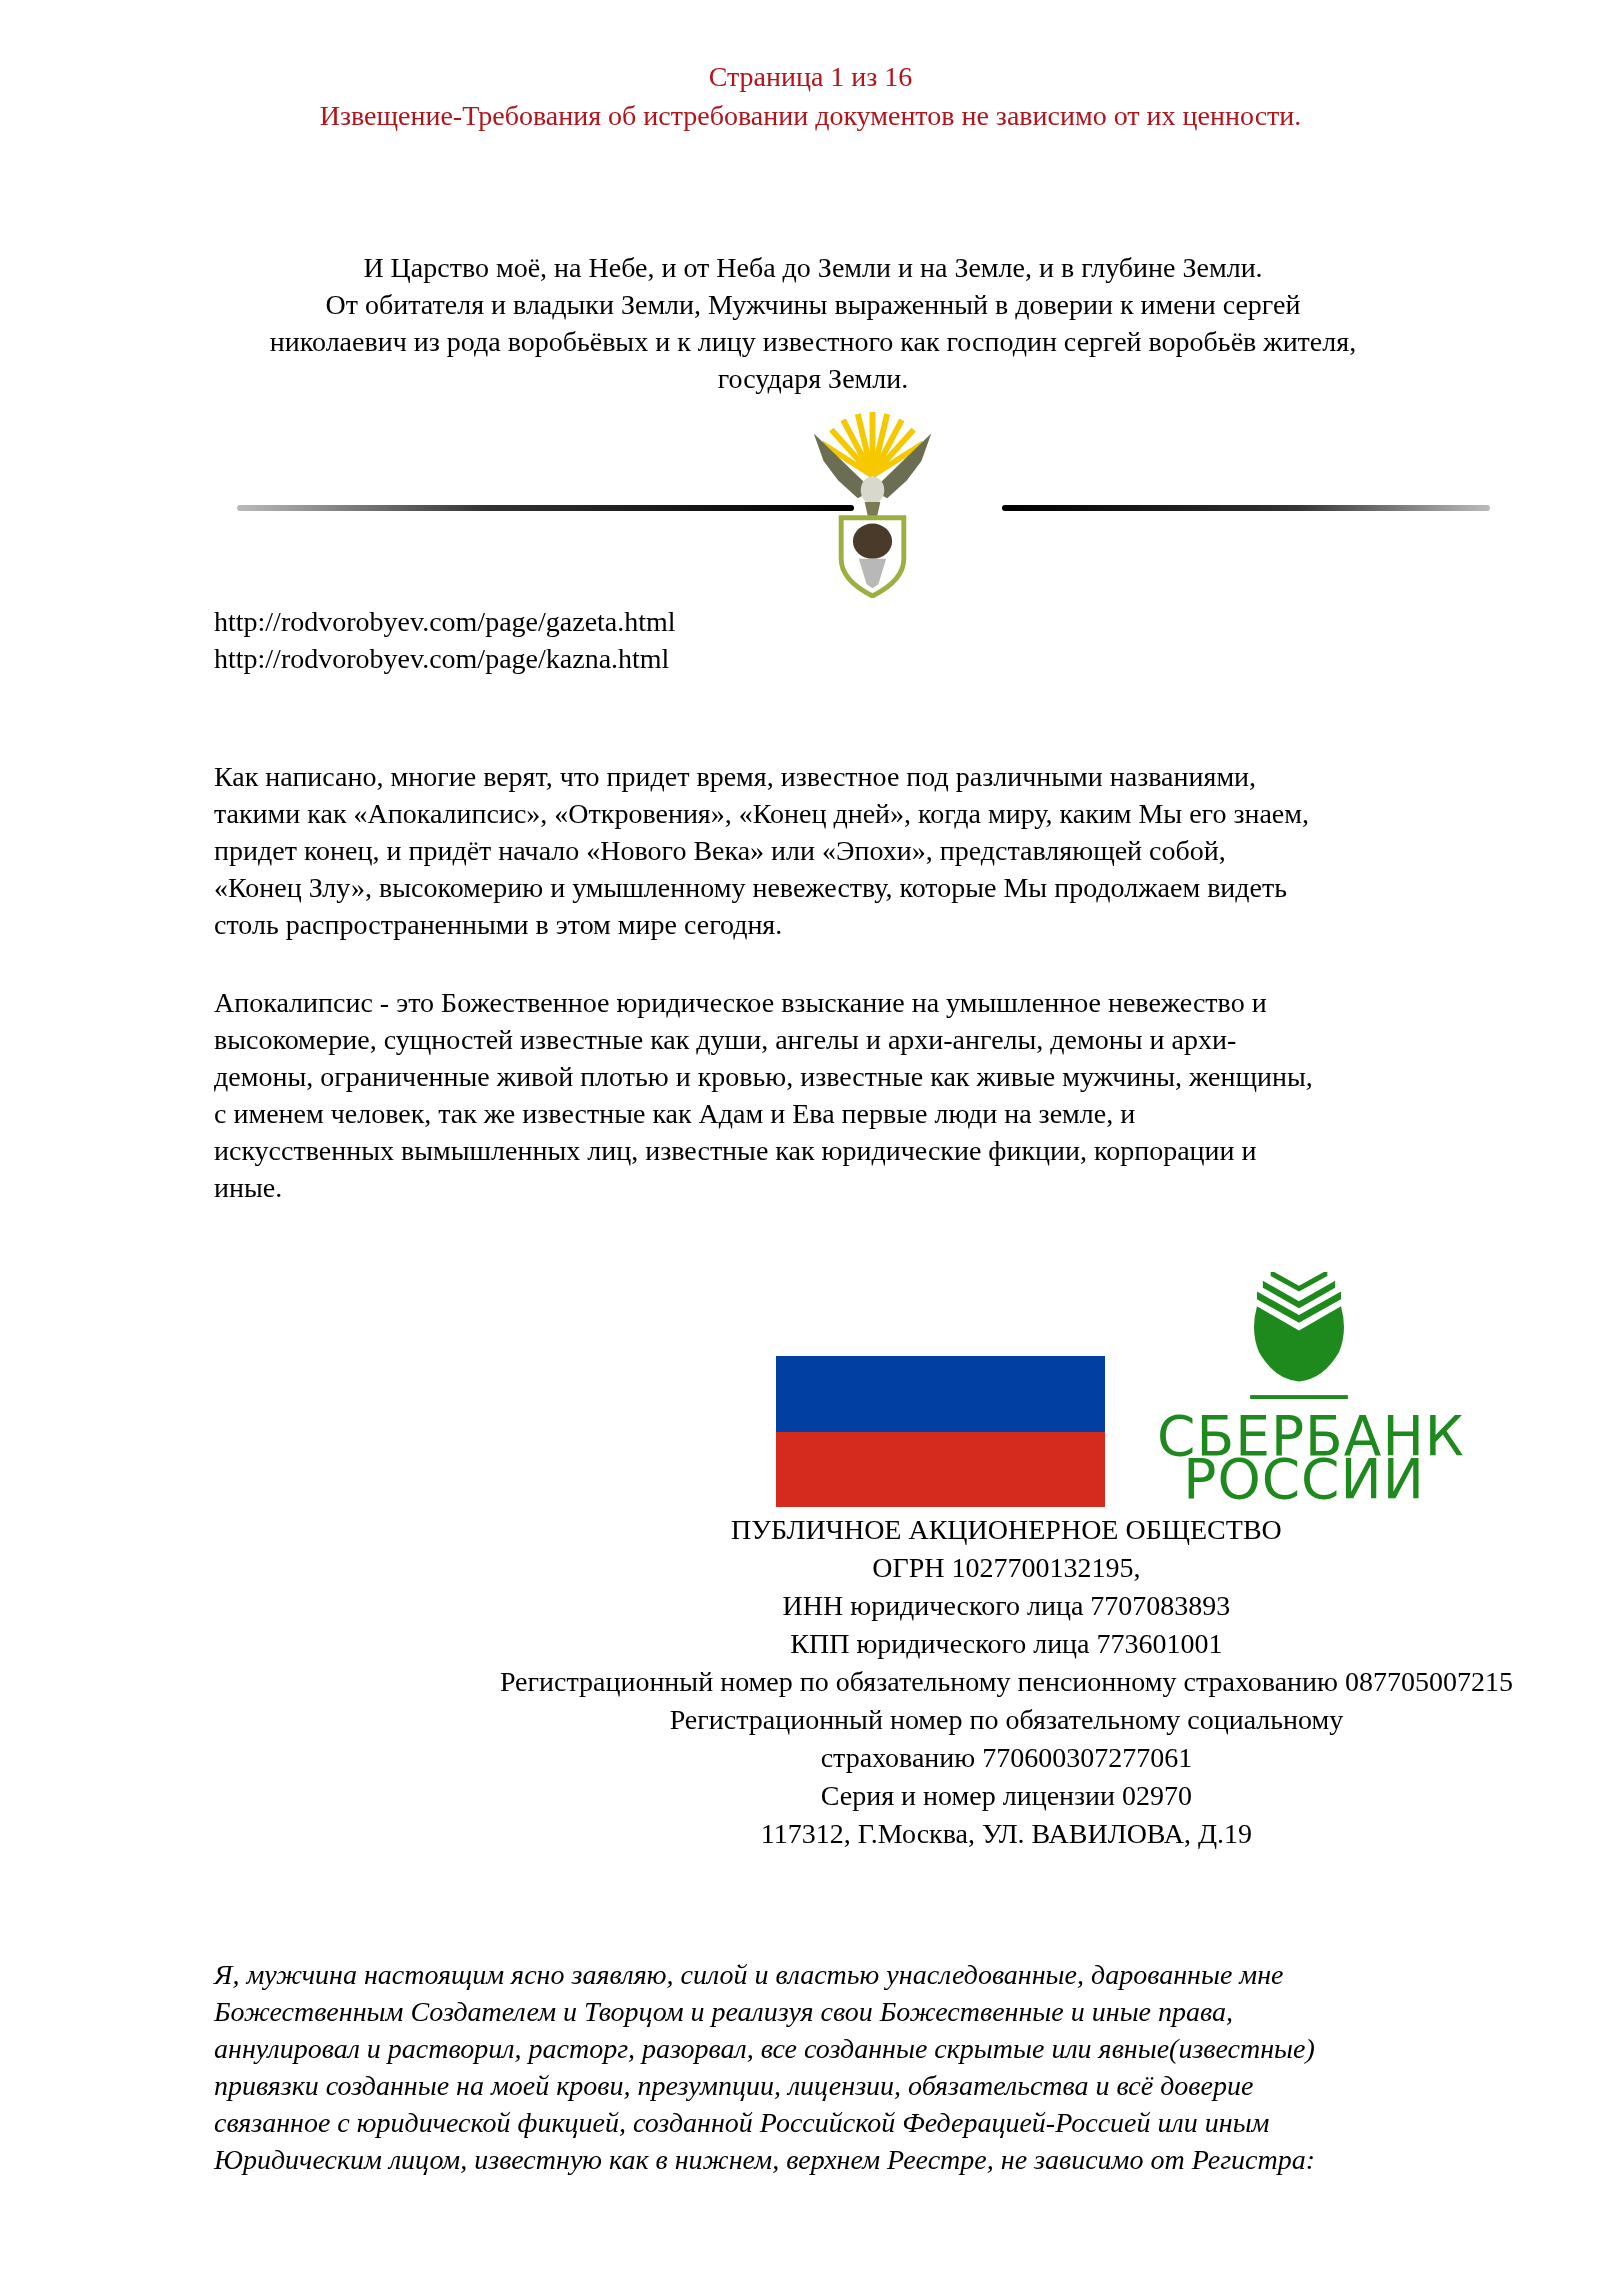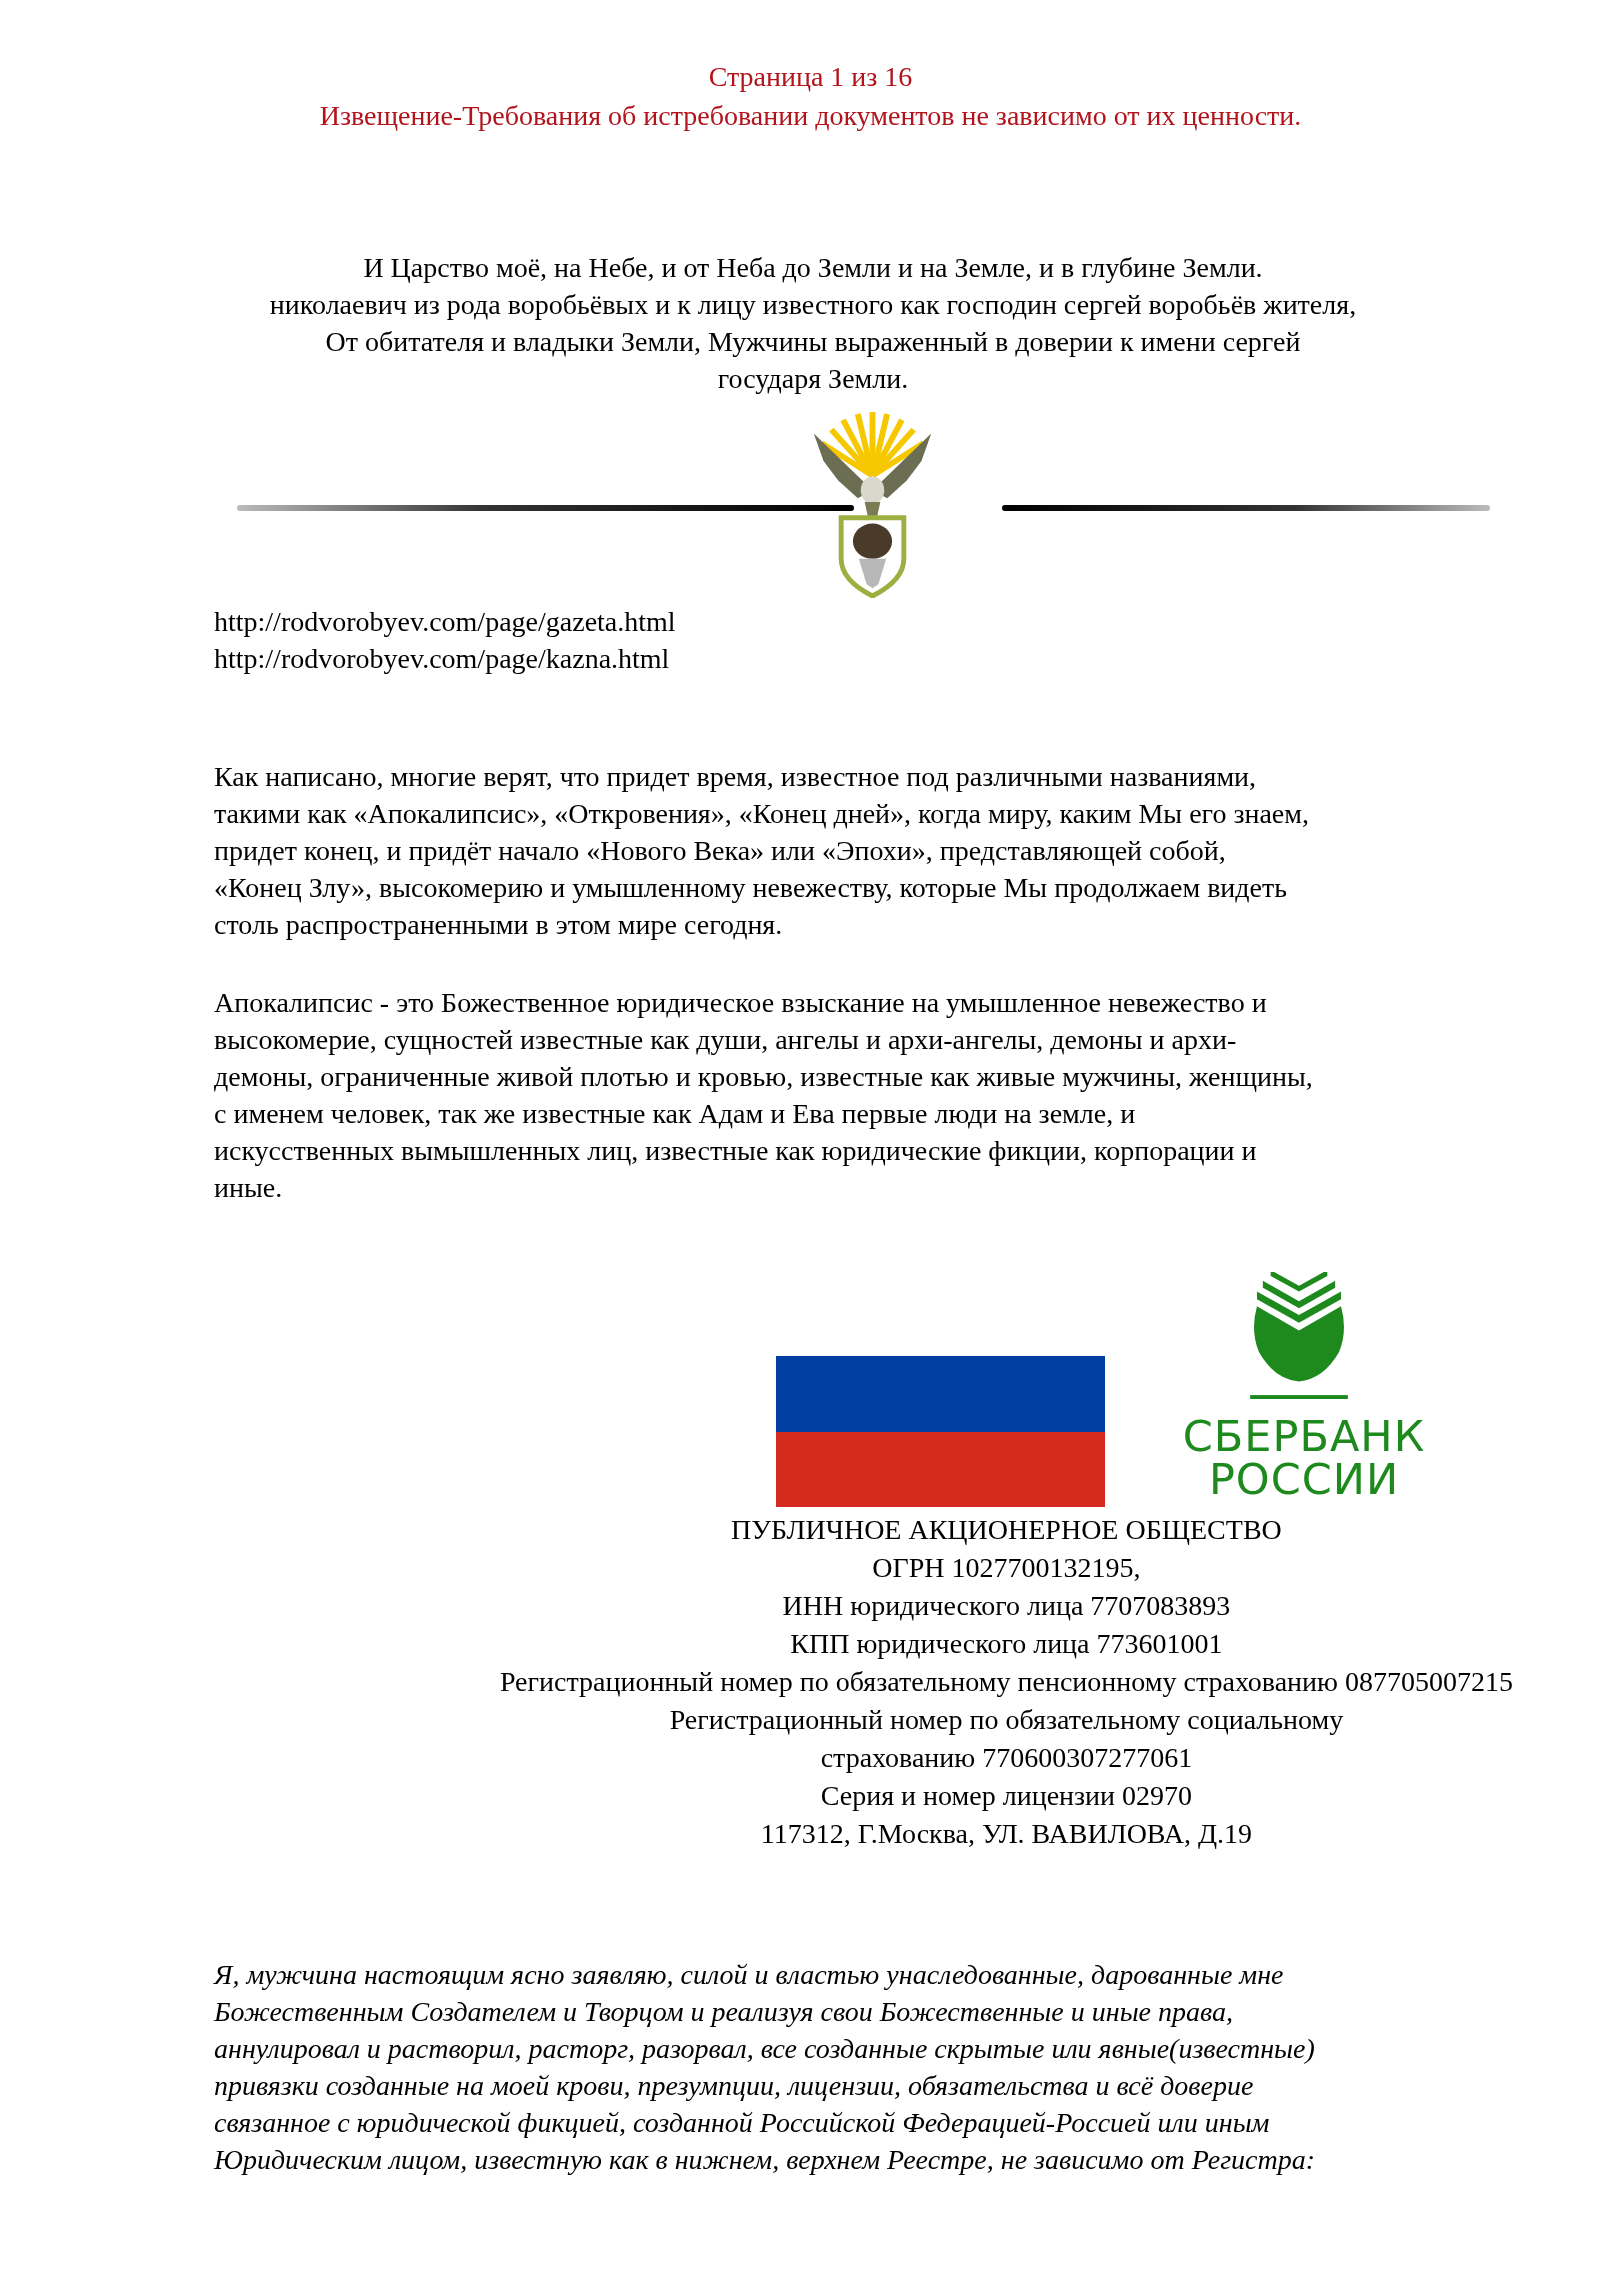--- a/index.html
+++ b/index.html
@@ -17,32 +17,32 @@
     .divider-left { left: 237px; top: 505px; width: 617px; height: 5.9px; border-radius: 2.9px;
       background: linear-gradient(to right, #bbb 0%, #333 40%, #000 100%); }
     .divider-right { left: 1002px; top: 505px; width: 488px; height: 5.9px; border-radius: 2.9px;
       background: linear-gradient(to left, #bbb 0%, #333 40%, #000 100%); }
     .emblem { left: 794px; top: 412px; width: 157px; height: 186px; }
     .flag { left: 776px; top: 1356px; width: 329px; height: 151px; }
     .flag .blue { height: 50%; background: #023fa2; }
     .flag .red-band { height: 50%; background: #d52b1e; }
     .sber-logo { left: 1245px; top: 1272px; width: 108px; height: 127px; }
     .sber-text { left: 1157px; top: 1415px; width: 294px; text-align: center; color: #1e8a1e;
-      font-family: "DejaVu Sans", sans-serif; font-size: 43px; line-height: 43px; letter-spacing: 1px; }
+      font-family: "DejaVu Sans", sans-serif; font-size: 55px; line-height: 43px; letter-spacing: 1px; }
   </style>
 </head>
 <body>
 
 <div class="abs hdr red" style="top:59px;">Страница 1 из 16</div>
 <div class="abs hdr red" style="top:98px;">Извещение-Требования об истребовании документов не зависимо от их ценности.</div>
 
 <div class="abs center-block" style="top:249px;">
   <div>И Царство моё, на Небе, и от Неба до Земли и на Земле, и в глубине Земли.</div>
+  <div>От обитателя и владыки Земли, Мужчины выраженный в доверии к имени сергей</div>
   <div>николаевич из рода воробьёвых и к лицу известного как господин сергей воробьёв жителя,</div>
-  <div>От обитателя и владыки Земли, Мужчины выраженный в доверии к имени сергей</div>
   <div>государя Земли.</div>
 </div>
 
 <div class="abs divider-left"></div>
 <div class="abs divider-right"></div>
 <svg class="abs emblem" viewBox="0 0 160 190">
   <g stroke="#f5c800" stroke-width="6">
     <line x1="80" y1="65" x2="80" y2="0"></line>
     <line x1="80" y1="65" x2="65" y2="2"></line>
     <line x1="80" y1="65" x2="95" y2="2"></line>

